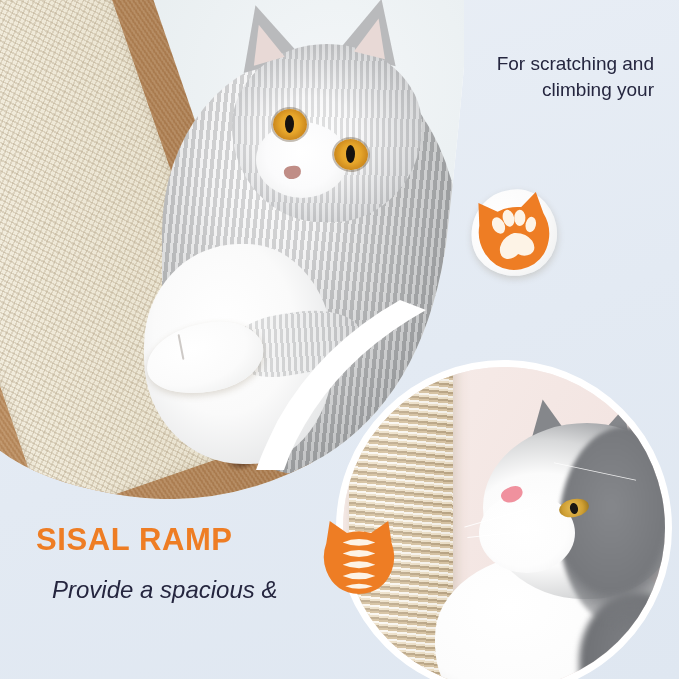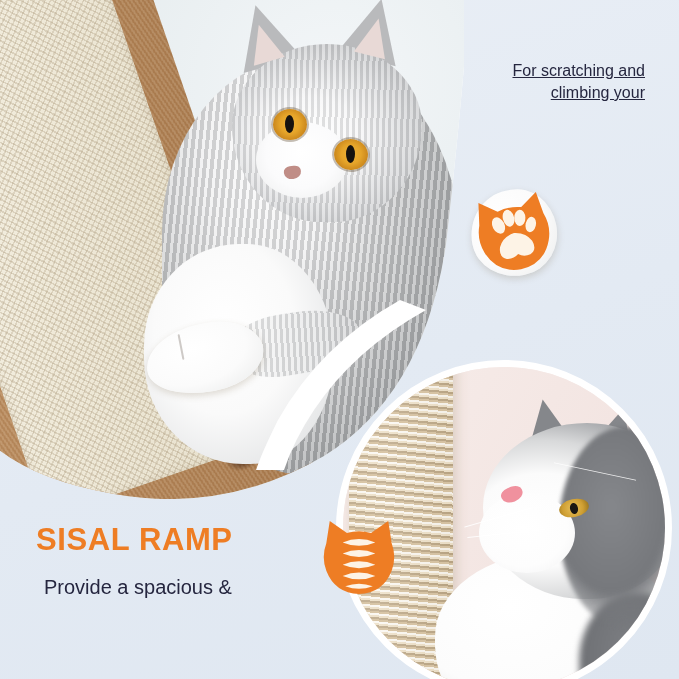--- a/index.html
+++ b/index.html
@@ -216,31 +216,31 @@
   .block-top{
     position:absolute;right:22px;top:48px;
     width:380px;text-align:right;
   }
   .block-top .headline{
     font-size:35px;font-weight:bold;color:#ee7d24;
     letter-spacing:.5px;line-height:1.05;margin:0 0 14px 0;
     white-space:nowrap;
   }
   .block-top .sub{
-    font-size:16px;color:#25263f;line-height:1.38;margin:12px;text-decoration:underline;
+    font-size:19px;color:#25263f;line-height:1.38;margin:3px;
   }
   .block-bottom{
     position:absolute;left:36px;top:524px;width:400px;text-align:left;
   }
   .block-bottom .headline{
     font-size:31px;font-weight:bold;color:#ee7d24;
     letter-spacing:.6px;line-height:1.05;margin:0 0 16px 0;
   }
   .block-bottom .sub{
-    font-size:20px;color:#25263f;line-height:1.45;margin:8px;
+    font-size:24px;color:#25263f;line-height:1.45;margin:16px;font-style:italic;
   }
 
   
   .badge{position:absolute;width:86px;height:86px;}
   .badge.paw{left:471px;top:190px;}
   .badge.sisal{left:316px;top:514px;}
   .badge svg{display:block;width:100%;height:100%;}
   .line-break{display:block;}
 </style>
 </head>

